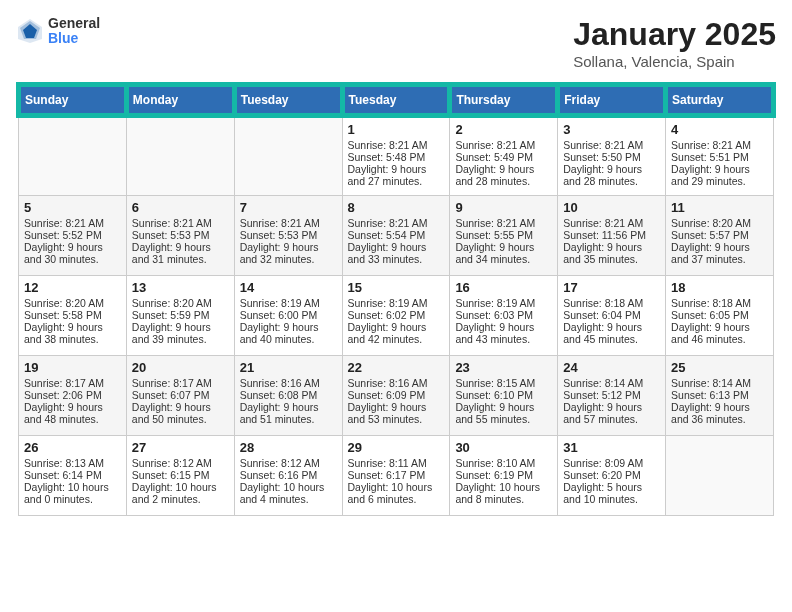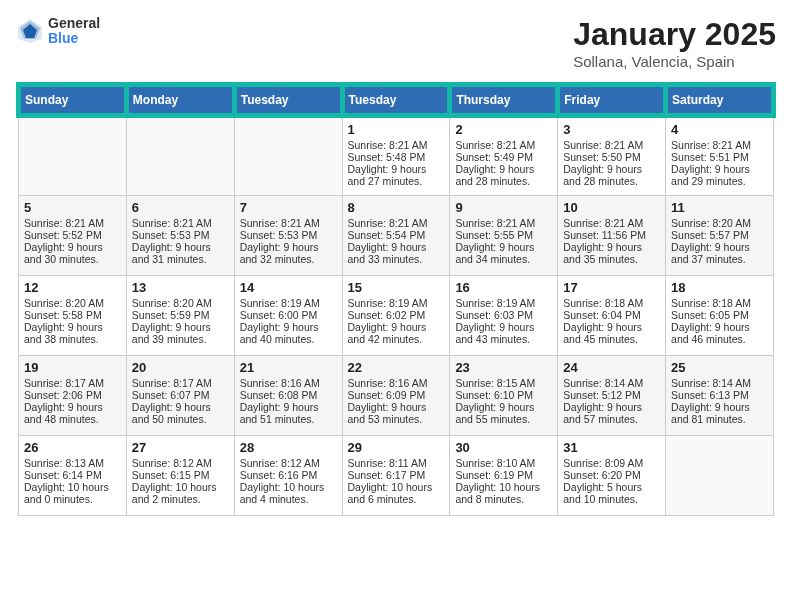--- a/index.html
+++ b/index.html
@@ -274,21 +274,21 @@
         <td>
           <span class="day-num">24</span>
           <div>Sunrise: 8:14 AM</div>
           <div>Sunset: 5:12 PM</div>
           <div>Daylight: 9 hours and 57 minutes.</div>
         </td>
         <td>
           <span class="day-num">25</span>
           <div>Sunrise: 8:14 AM</div>
           <div>Sunset: 6:13 PM</div>
-          <div>Daylight: 9 hours and 81 minutes.</div>
+          <div>Daylight: 9 hours and 36 minutes.</div>
         </td>
       </tr>
       <tr>
         <td>
           <span class="day-num">26</span>
           <div>Sunrise: 8:13 AM</div>
           <div>Sunset: 6:14 PM</div>
           <div>Daylight: 10 hours and 0 minutes.</div>
         </td>
         <td>

